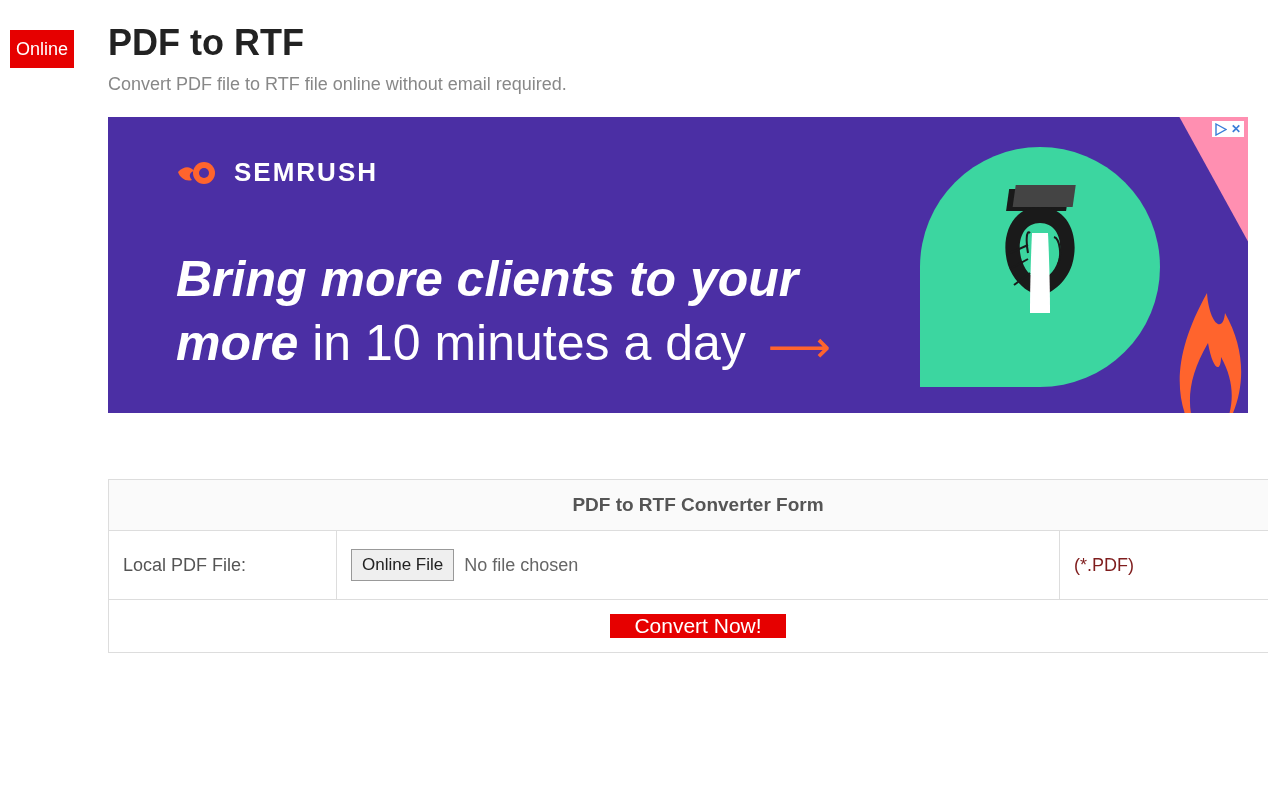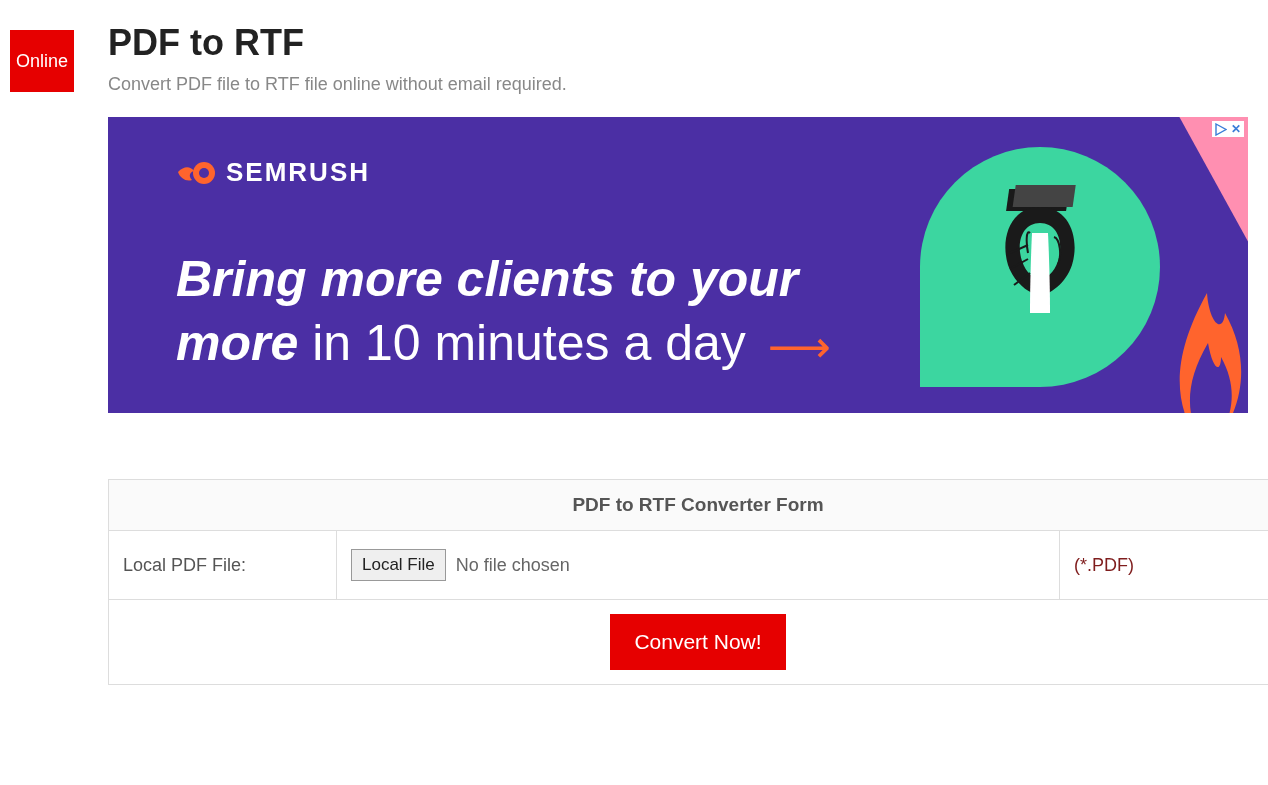--- a/index.html
+++ b/index.html
@@ -15,21 +15,21 @@
     position: relative;
     padding-bottom: 40px;
   }
   .online-badge {
     position: absolute;
     left: 10px;
     top: 30px;
     background: #e60000;
     color: #fff;
     font-size: 18px;
-    padding: 22px 6px;
+    padding: 10px 6px;
     line-height: 1;
   }
   .main {
     margin-left: 108px;
     margin-right: 20px;
     padding-top: 22px;
   }
   .title {
     font-size: 36px;
     font-weight: bold;
@@ -48,21 +48,21 @@
     background: #4b2fa4;
     overflow: hidden;
     cursor: pointer;
   }
   .ad .logo {
     position: absolute;
     left: 68px;
     top: 40px;
     display: flex;
     align-items: center;
-    gap: 10px;
+    gap: 18px;
   }
   .ad .logo svg { display: block; }
   .ad .logo-text {
     color: #fff;
     font-weight: 800;
     letter-spacing: 2px;
     font-size: 26px;
   }
   .ad .headline {
     position: absolute;
@@ -167,21 +167,21 @@
     font-size: 17px;
     color: #222;
     cursor: pointer;
     font-family: inherit;
   }
   .no-file { color: #666; font-size: 18px; }
   .convert-btn {
     background: #e60000;
     color: #fff;
     border: none;
-    padding: 16px 24px;
+    padding: 0 24px;
     font-size: 21px;
     cursor: pointer;
     font-family: inherit;
   }
   .form-table td.submit-cell { text-align: center; padding: 14px; }
 </style>
 </head>
 <body>
 
 <div class="page">
@@ -232,21 +232,21 @@
 
     <table class="form-table">
       <tbody>
           <tr>
         <th colspan="3">PDF to RTF Converter Form</th>
       </tr>
       <tr>
         <td class="label">Local PDF File:</td>
         <td>
           <div class="file-row">
-            <button type="button" class="choose-file-btn">Local File</button>
+            <button type="button" class="choose-file-btn">Online File</button>
             <span class="no-file">No file chosen</span>
           </div>
         </td>
         <td class="ext">(*.PDF)</td>
       </tr>
       <tr>
         <td colspan="3" class="submit-cell">
           <button type="button" class="convert-btn">Convert Now!</button>
         </td>
       </tr>

